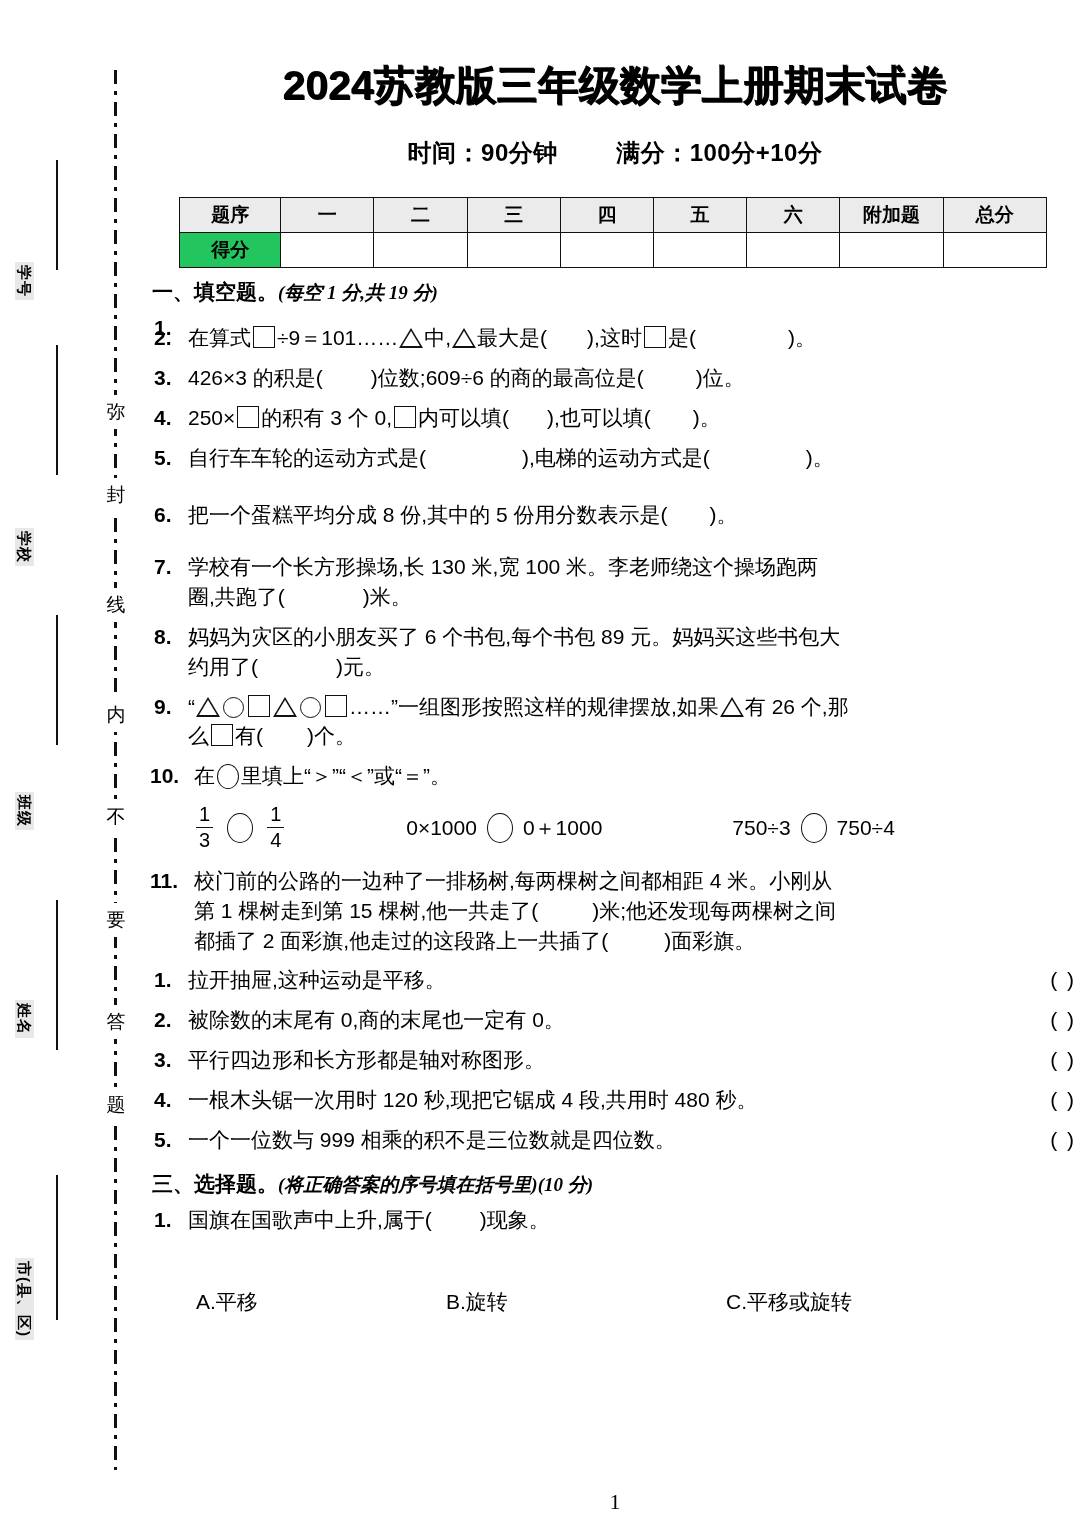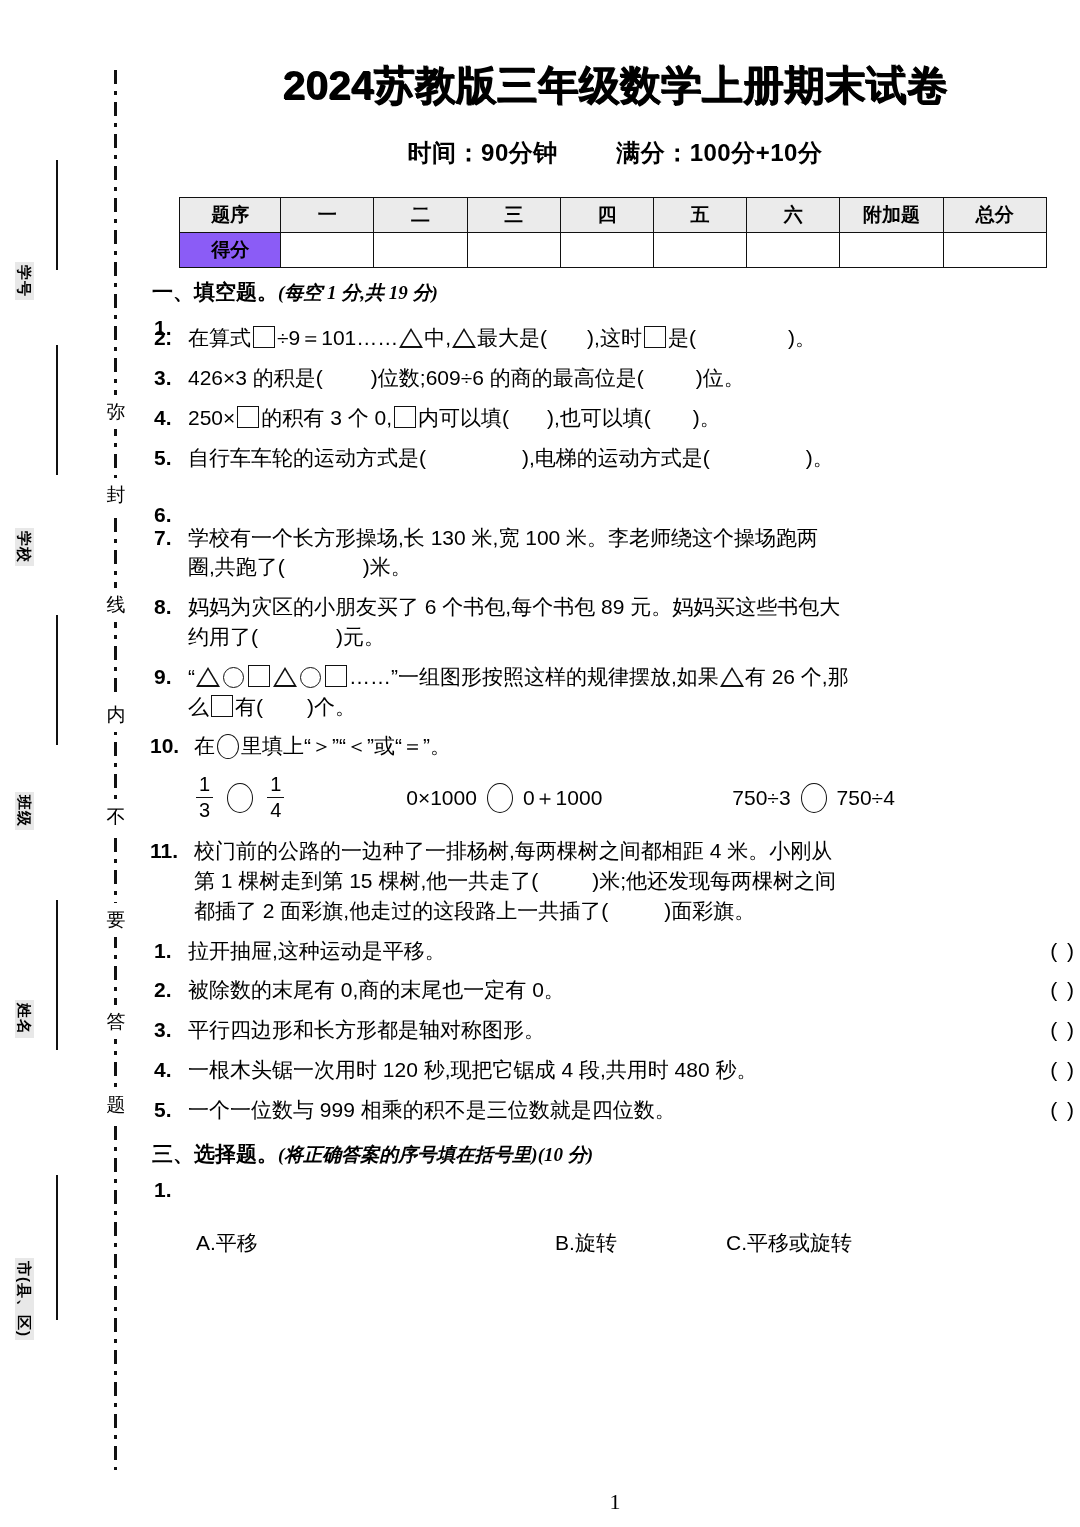--- a/index.html
+++ b/index.html
@@ -106,21 +106,21 @@
   table#score-table td {
     border: 1.5px solid #111;
     height: 35px;
     text-align: center;
     vertical-align: middle;
     font-family: "Liberation Sans", "DejaVu Sans", sans-serif;
     font-size: 19px;
     font-weight: bold;
   }
   table#score-table tr.head td { background: #ebebeb; }
-  table#score-table td.rowhead { background: #8b5cf6; width: 100px; }
+  table#score-table td.rowhead { background: #22c55e; width: 100px; }
   table#score-table td.cell { background: #ffffff; }
   table#score-table col.c-narrow { width: 92px; }
   table#score-table col.c-extra  { width: 102px; }
 
   
   .sec-head {
     font-family: "Liberation Sans", "DejaVu Sans", sans-serif;
     font-size: 21px;
     font-weight: bold;
     padding: 10px 12px 2px 2px;
@@ -237,21 +237,21 @@
 
   
   .options {
     display: flex;
     padding: 6px 0 4px 46px;
     font-size: 21px;
     font-family: "Liberation Sans", "DejaVu Sans", sans-serif;
   }
   .options .opt { white-space: nowrap; margin-top: 48px; }
   .options .opt-a { width: 250px; }
-  .options .opt-b { width: 280px; text-align: center; }
+  .options .opt-b { width: 280px; }
 
   #page-num {
     position: absolute;
     left: 0; right: 0;
     bottom: 14px;
     text-align: center;
     font-size: 22px;
     font-family: "Liberation Serif", "DejaVu Serif", serif;
   }
 </style>
@@ -367,20 +367,23 @@
 
   <div class="q">
     <span class="num">5.</span>
     <span class="q-text">
       <span>自行车车轮的运动方式是(</span><span class="blank" style="width:96px"></span><span>),电梯的运动方式是(</span><span class="blank" style="width:96px"></span><span>)。</span>
     </span>
   </div>
 
   <div class="q" style="padding-top:22px">
     <span class="num" style="top:22px">6.</span>
+    <span class="q-text">
+      <span>把一个蛋糕平均分成 8 份,其中的 5 份用分数表示是(</span><span class="blank" style="width:42px"></span><span>)。</span>
+    </span>
   </div>
 
   <div class="q" style="padding-top:18px">
     <span class="num" style="top:18px">7.</span>
     <span class="q-text">学校有一个长方形操场,长 130 米,宽 100 米。李老师绕这个操场跑两</span>
     <span class="q-text">
       <span>圈,共跑了(</span><span class="blank" style="width:78px"></span><span>)米。</span>
     </span>
   </div>
 
@@ -474,20 +477,23 @@
     <span class="q-text">一个一位数与 999 相乘的积不是三位数就是四位数。</span>
     <span class="paren-right">(          )</span>
   </div>
 
   <div class="sec-head">
     <span>三、选择题。</span><span class="note">(将正确答案的序号填在括号里)(10 分)</span>
   </div>
 
   <div class="q" style="padding-bottom:0">
     <span class="num">1.</span>
+    <span class="q-text">
+      <span>国旗在国歌声中上升,属于(</span><span class="blank" style="width:48px"></span><span>)现象。</span>
+    </span>
   </div>
   <div class="options">
     <span class="opt opt-a">A.平移</span>
     <span class="opt opt-b">B.旋转</span>
     <span class="opt">C.平移或旋转</span>
   </div>
 
   <div id="page-num">1</div>
 </div>
 

